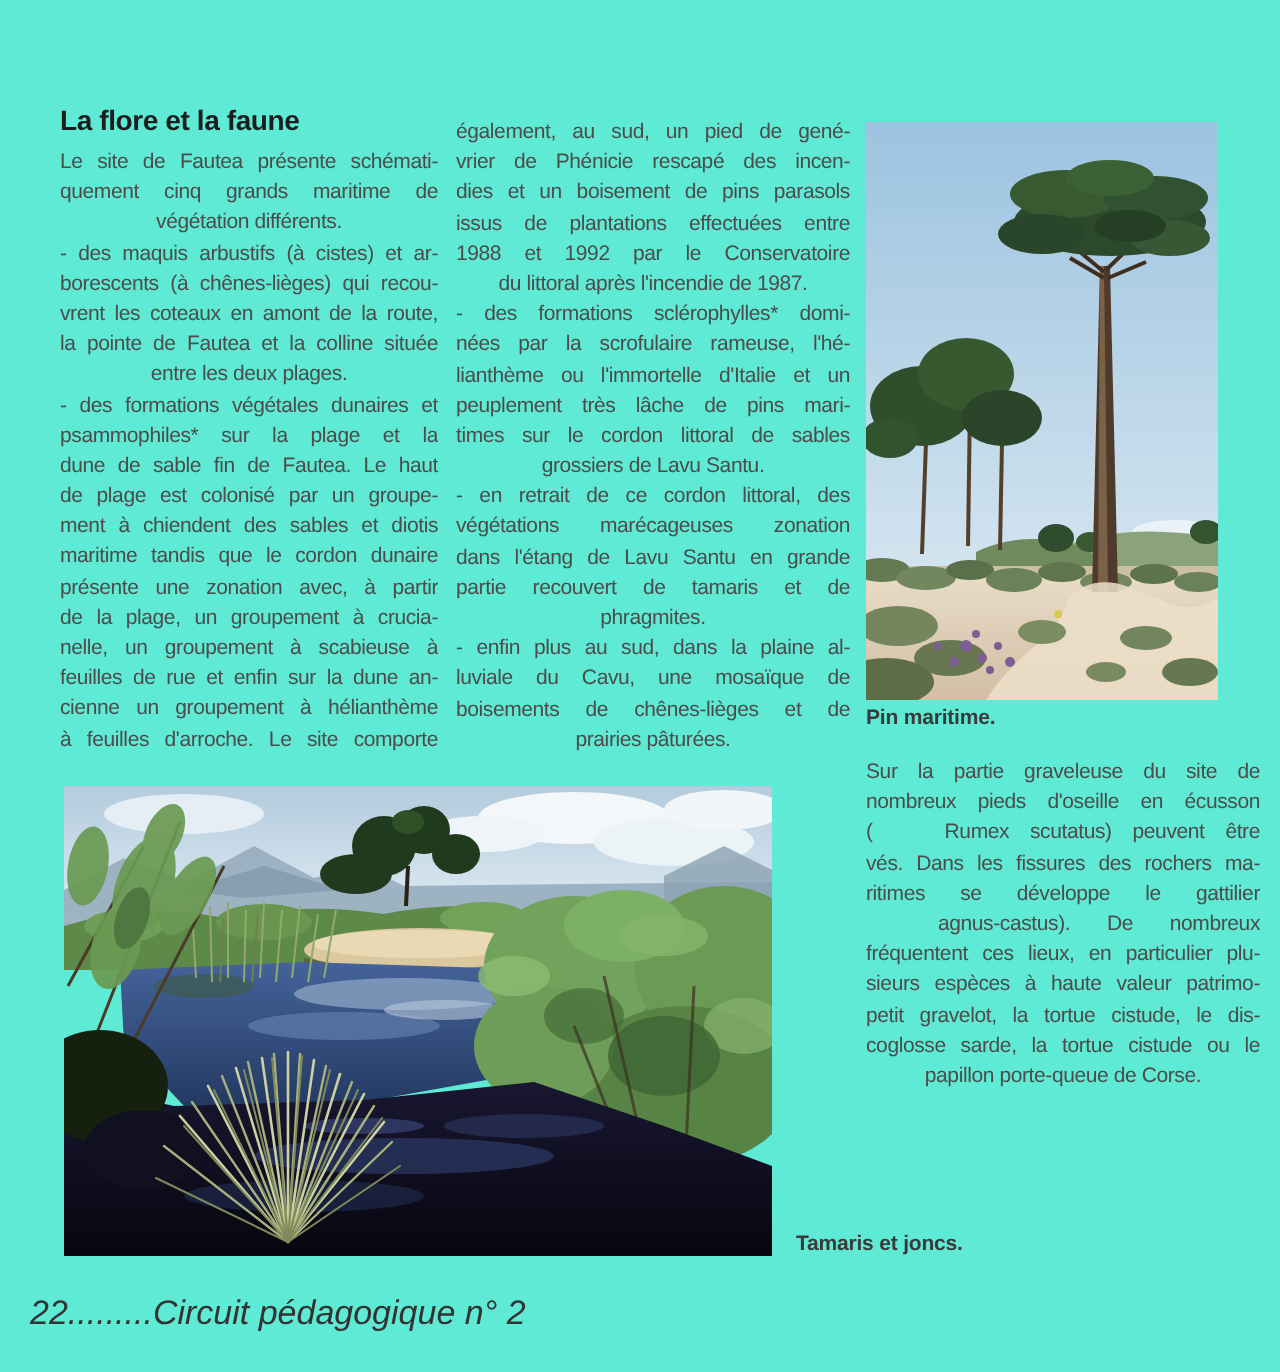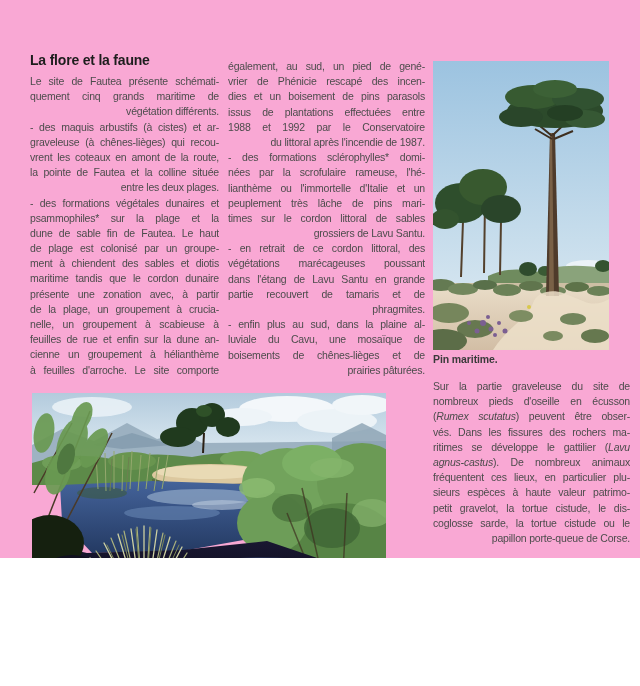--- a/index.html
+++ b/index.html
@@ -1,25 +1,25 @@
 <!DOCTYPE html>
 <html><head>
 <meta charset="utf-8">
 <style>
   html,body{margin:0;padding:0;background:#ffffff;}
-  .page{position:relative;width:640px;height:558px;background:#f9a8d4;overflow:hidden;
+  .page{position:relative;width:640px;height:686px;background:#5eead4;overflow:hidden;
         font-family:"Liberation Sans",sans-serif;color:#4c4c4c;}
   .col{position:absolute;font-size:10.5px;line-height:15.2px;letter-spacing:-0.2px;color:#4c4c4c;}
   .col-left{left:30px;top:51px;width:189px;}
   .col-mid{left:228px;top:59px;width:197px;}
   .col-right{left:433px;top:379px;width:197px;}
   .title{font-size:14px;line-height:18px;font-weight:bold;color:#1d1d1d;margin:0 0 5px 0;letter-spacing:-0.2px;}
-  .line{height:15.2px;overflow:hidden;text-align:right;}
+  .line{height:15.2px;overflow:hidden;text-align:center;}
   .line.just{text-align:justify;text-align-last:justify;}
-  .it{font-style:italic;}
+  .it{padding-left:36px;}
   .photo{position:absolute;margin:0;padding:0;line-height:0;}
   .photo svg{display:block;}
   .photo-pine{left:433px;top:61px;width:176px;height:289px;}
   .photo-pond{left:32px;top:393px;width:354px;height:235px;}
   .caption{position:absolute;font-size:10.5px;font-weight:bold;color:#3a3a3a;letter-spacing:-0.1px;}
   .caption-pine{left:433px;top:353px;}
   .caption-pond{left:398px;top:616px;}
   .footer{position:absolute;left:15px;top:647px;font-size:17px;font-style:italic;color:#333333;letter-spacing:0;}
 </style>
 </head>
@@ -27,21 +27,21 @@
 
 <div class="page">
 
   <section class="col col-left">
     <h1 class="title">La flore et la faune</h1>
     <div>
         <div class="line just"><span>Le site de Fautea présente schémati-</span></div>
         <div class="line just"><span>quement cinq grands maritime de</span></div>
         <div class="line"><span>végétation différents.</span></div>
         <div class="line just"><span>- des maquis arbustifs (à cistes) et ar-</span></div>
-        <div class="line just"><span>graveleuse (à chênes-lièges) qui recou-</span></div>
+        <div class="line just"><span>borescents (à chênes-lièges) qui recou-</span></div>
         <div class="line just"><span>vrent les coteaux en amont de la route,</span></div>
         <div class="line just"><span>la pointe de Fautea et la colline située</span></div>
         <div class="line"><span>entre les deux plages.</span></div>
         <div class="line just"><span>- des formations végétales dunaires et</span></div>
         <div class="line just"><span>psammophiles* sur la plage et la</span></div>
         <div class="line just"><span>dune de sable fin de Fautea. Le haut</span></div>
         <div class="line just"><span>de plage est colonisé par un groupe-</span></div>
         <div class="line just"><span>ment à chiendent des sables et diotis</span></div>
         <div class="line just"><span>maritime tandis que le cordon dunaire</span></div>
         <div class="line just"><span>présente une zonation avec, à partir</span></div>
@@ -61,21 +61,21 @@
         <div class="line just"><span>issus de plantations effectuées entre</span></div>
         <div class="line just"><span>1988 et 1992 par le Conservatoire</span></div>
         <div class="line"><span>du littoral après l'incendie de 1987.</span></div>
         <div class="line just"><span>- des formations sclérophylles* domi-</span></div>
         <div class="line just"><span>nées par la scrofulaire rameuse, l'hé-</span></div>
         <div class="line just"><span>lianthème ou l'immortelle d'Italie et un</span></div>
         <div class="line just"><span>peuplement très lâche de pins mari-</span></div>
         <div class="line just"><span>times sur le cordon littoral de sables</span></div>
         <div class="line"><span>grossiers de Lavu Santu.</span></div>
         <div class="line just"><span>- en retrait de ce cordon littoral, des</span></div>
-        <div class="line just"><span>végétations marécageuses poussant</span></div>
+        <div class="line just"><span>végétations marécageuses zonation</span></div>
         <div class="line just"><span>dans l'étang de Lavu Santu en grande</span></div>
         <div class="line just"><span>partie recouvert de tamaris et de</span></div>
         <div class="line"><span>phragmites.</span></div>
         <div class="line just"><span>- enfin plus au sud, dans la plaine al-</span></div>
         <div class="line just"><span>luviale du Cavu, une mosaïque de</span></div>
         <div class="line just"><span>boisements de chênes-lièges et de</span></div>
         <div class="line"><span>prairies pâturées.</span></div>
       </div>
   </section>
 

